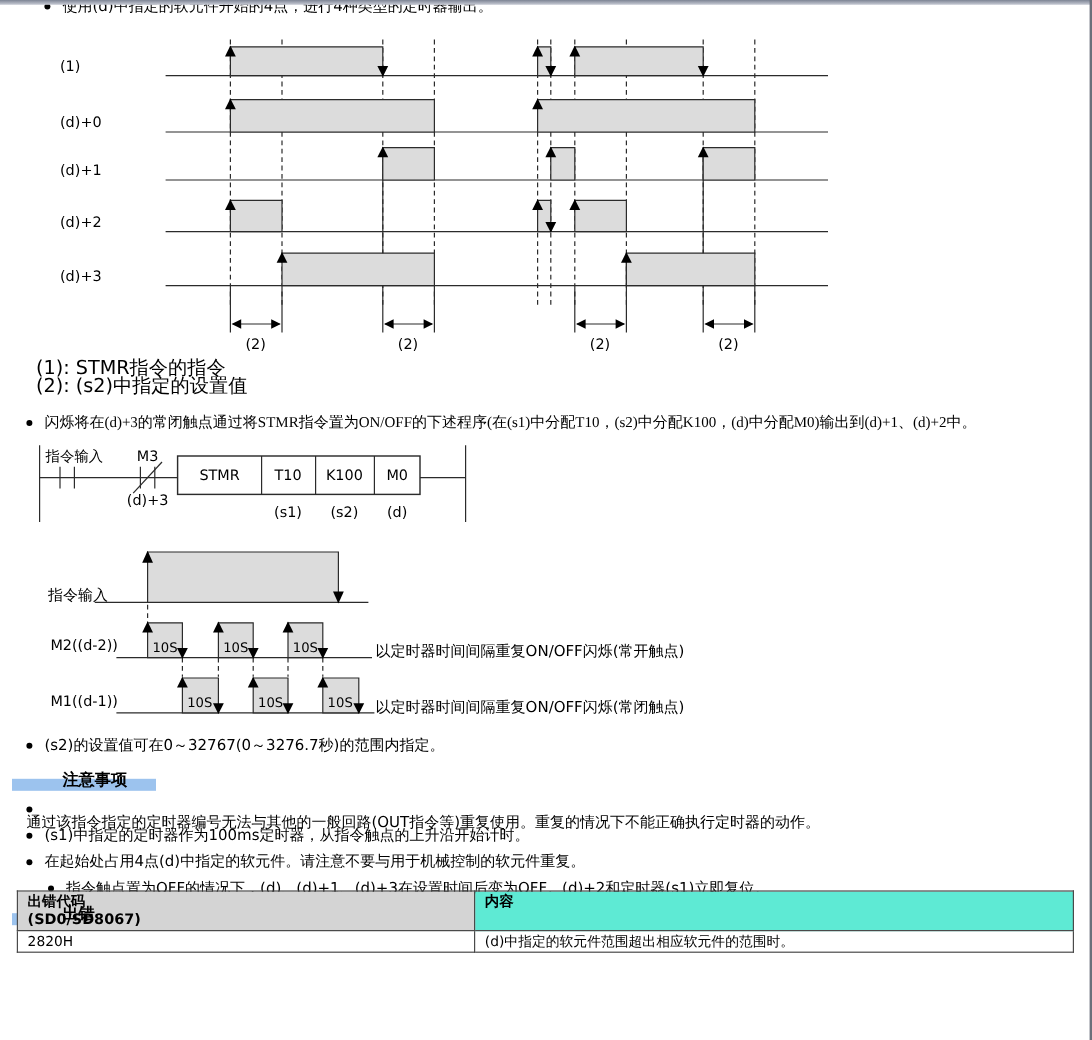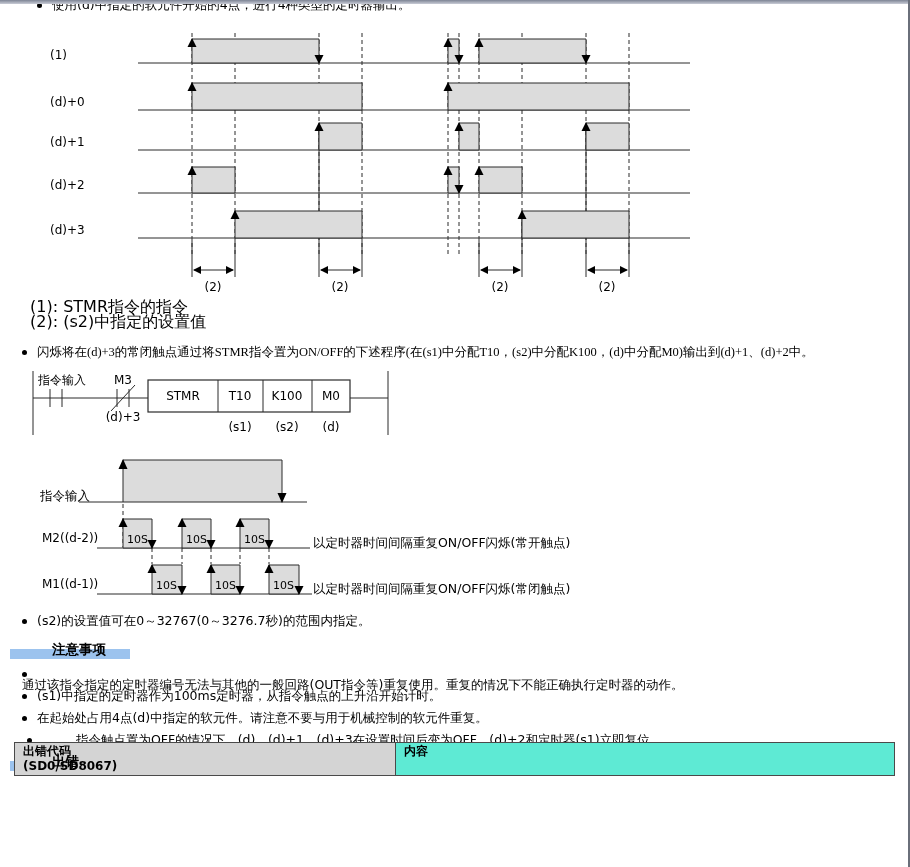--- a/index.html
+++ b/index.html
@@ -220,21 +220,21 @@
   <span>通过该指令指定的定时器编号无法与其他的一般回路(OUT指令等)重复使用。重复的情况下不能正确执行定时器的动作。</span>
 </div>
 <div class="abs bullet" style="left:22px;top:688px;">
   <span class="dot"></span>
   <span>(s1)中指定的定时器作为100ms定时器，从指令触点的上升沿开始计时。</span>
 </div>
 <div class="abs bullet" style="left:22px;top:710px;">
   <span class="dot"></span>
   <span>在起始处占用4点(d)中指定的软元件。请注意不要与用于机械控制的软元件重复。</span>
 </div>
-<div class="abs bullet" style="left:27px;top:732px;gap:34px;">
+<div class="abs bullet" style="left:40px;top:732px;">
   <span class="dot"></span>
   <span>指令触点置为OFF的情况下，(d)、(d)+1、(d)+3在设置时间后变为OFF。(d)+2和定时器(s1)立即复位。</span>
 </div>
 
 <div class="abs heading" style="left:10px;top:753px;">
   <span class="band" style="width:110px;background:#9cc3ee;"></span>
   <span class="htext">出错</span>
 </div>
 
 <table class="errtbl abs" style="left:14px;top:742px;">
@@ -247,14 +247,20 @@
       <th style="background:#d4d4d4;">
         <div>出错代码</div>
         <div>(SD0/SD8067)</div>
       </th>
       <th style="background:#5eead4;">
         <div>内容</div>
       </th>
     </tr>
   </thead>
   <tbody>
+    <tr>
+      <td>2820H</td>
+      <td>
+        <div>(d)中指定的软元件范围超出相应软元件的范围时。</div>
+      </td>
+    </tr>
   </tbody>
 </table>
 
 </body></html>

